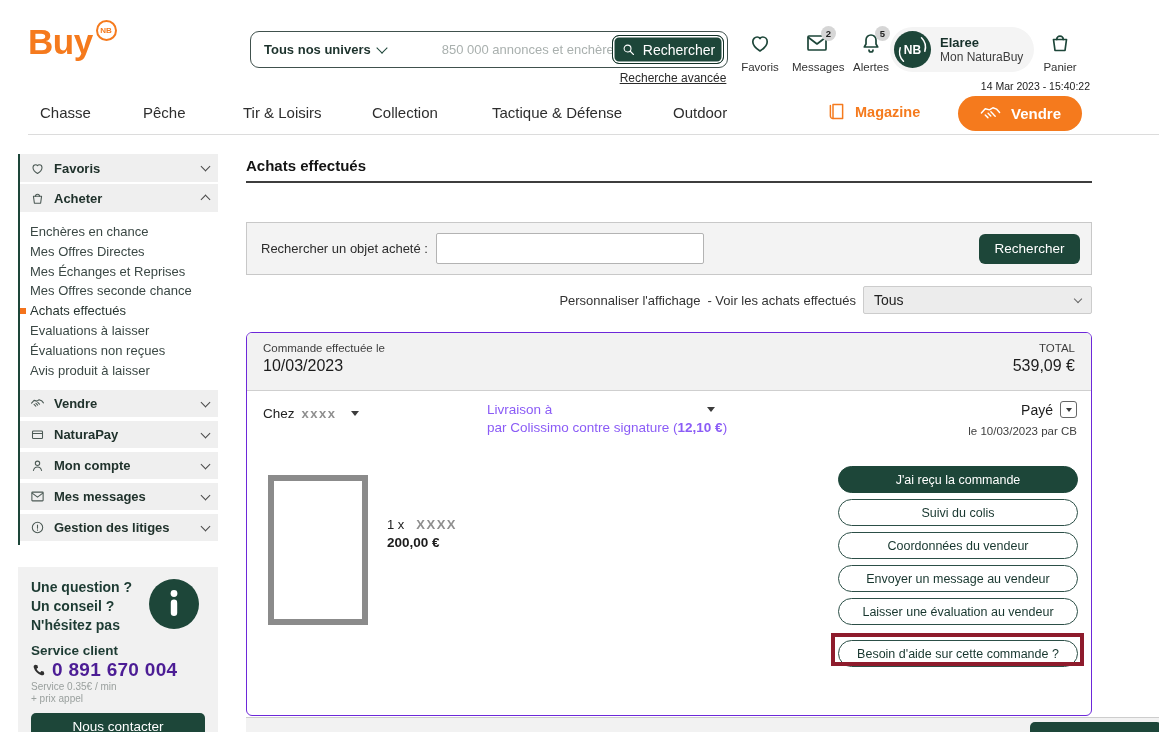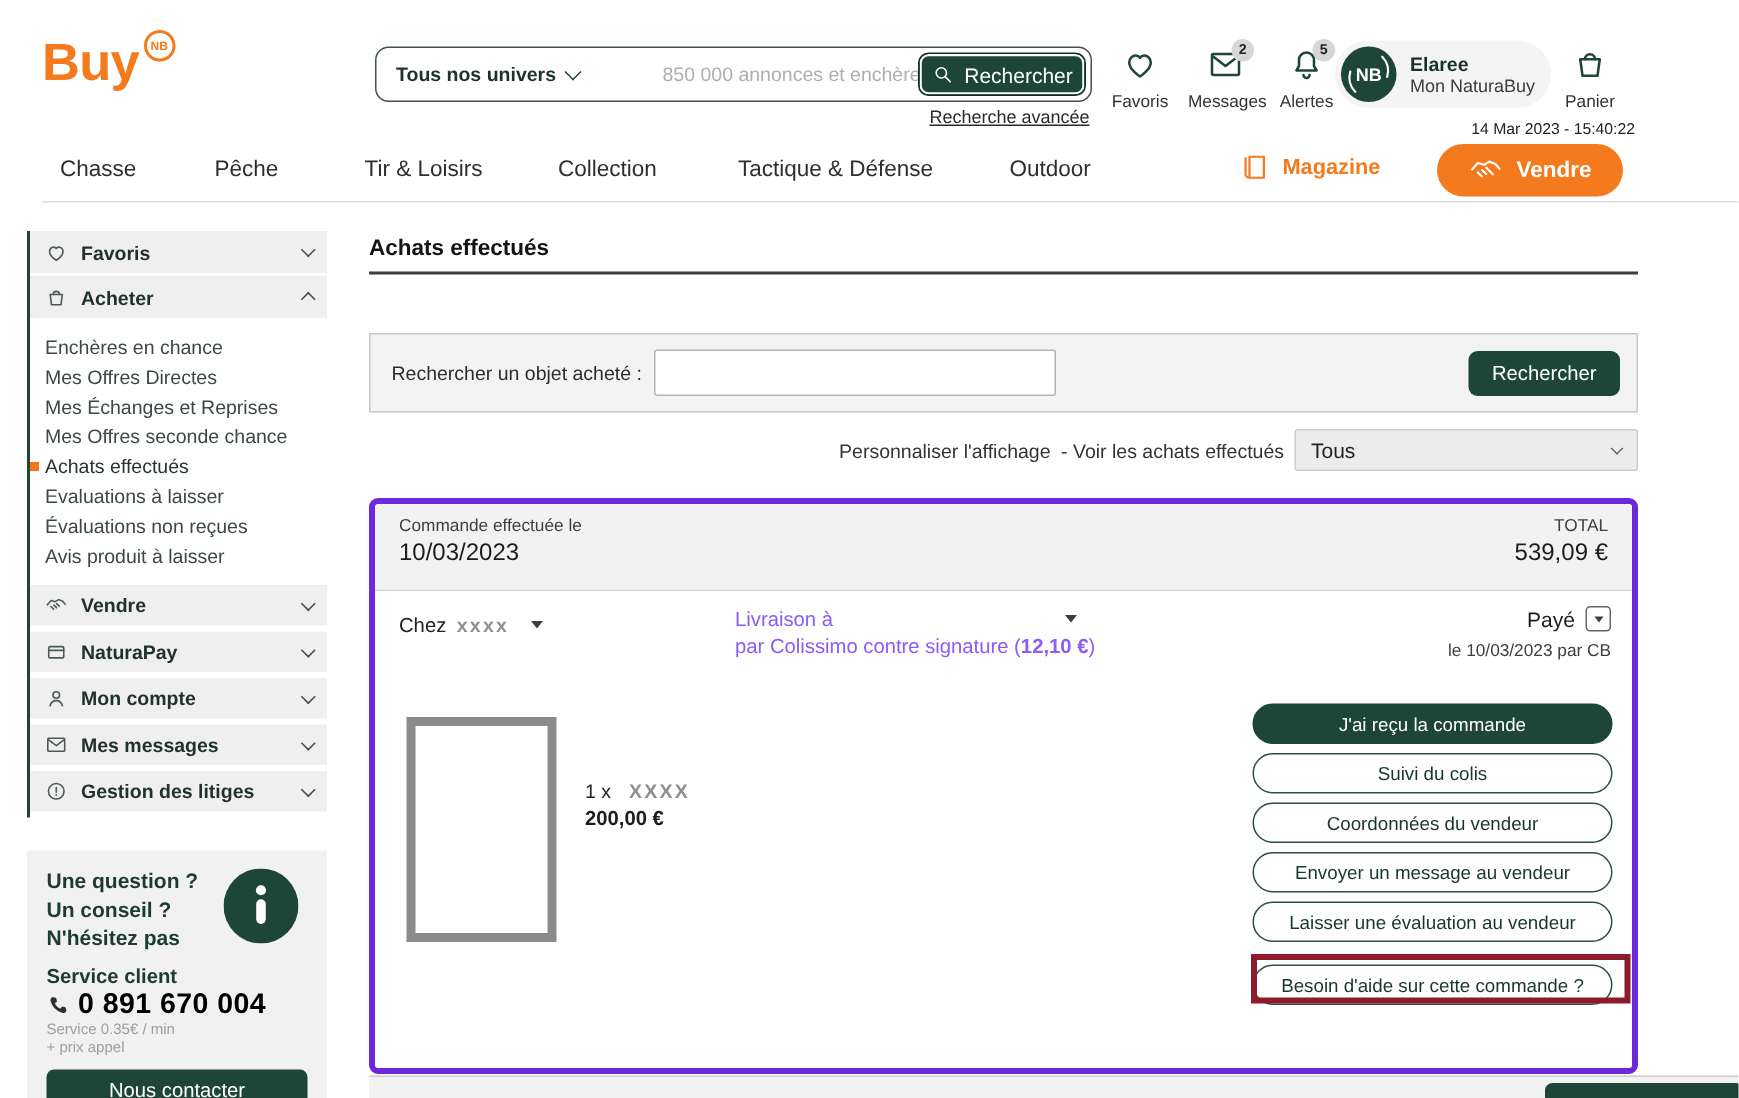--- a/index.html
+++ b/index.html
@@ -61,42 +61,42 @@
   .buy-list { padding:8px 0 10px 0; }
   .buy-item { line-height:19.8px; font-size:13px; color:#3b4845; padding-left:10px; cursor:pointer; white-space:nowrap; }
   .buy-item.active { padding-left:0; color:#273430; }
   .bullet { display:inline-block; width:6px; height:6px; background:#f4731c; margin-right:4px; vertical-align:1px; }
 
   .help-box { left:18px; top:567px; width:200px; height:165px; background:#f1f1f1; padding:11px 13px; }
   .help-q { font-size:14px; font-weight:bold; color:#1d3b33; line-height:19px; }
   .info-ic { position:absolute; right:19px; top:12px; }
   .svc-label { margin-top:8px; font-size:13.5px; font-weight:bold; color:#1d3b33; }
   .phone-row { display:flex; align-items:center; gap:6px; margin-top:1px; }
-  .phone-num { font-size:19px; font-weight:bold; color:#000000; letter-spacing:0.3px; }
+  .phone-num { font-size:19px; font-weight:bold; color:#4c1d95; letter-spacing:0.3px; }
   .rate { font-size:10px; color:#9aa09e; line-height:11.5px; }
   .contact-btn { margin-top:9px; width:100%; height:27px; background:#1d4639; color:#fff; font-size:13.5px; border:none; border-radius:5px;
     display:flex; align-items:center; justify-content:center; cursor:pointer; font-family:inherit; }
 
   
   .page-title { left:246px; top:157px; font-size:15px; font-weight:bold; color:#141414; }
   .title-line { left:246px; top:181px; width:846px; height:2px; background:#3d3d3d; }
 
   .order-search { left:246px; top:222px; width:846px; height:53px; background:#f3f3f3; border:1px solid #c8c8c8;
     display:flex; align-items:center; padding:0 11px 0 14px; }
   .os-label { font-size:13px; color:#2c2c2c; margin-right:8px; white-space:nowrap; }
   .os-input { width:268px; height:31px; border:1px solid #b3b3b3; border-radius:2px; background:#fff; font-family:inherit; font-size:13px; padding:0 8px; outline:none; }
   .os-btn { margin-left:auto; width:101px; height:30px; background:#1d4639; color:#fff; border:none; border-radius:6px; font-size:13.5px; cursor:pointer; font-family:inherit; }
 
   .display-row { left:246px; top:286px; width:846px; height:28px; display:flex; align-items:center; justify-content:flex-end; gap:7px; }
   .disp-text { font-size:13px; color:#333; }
   .filter-select { width:229px; height:28px; background:#ececec; border:1px solid #cccccc; border-radius:2px;
     display:flex; align-items:center; padding:0 24px 0 10px; font-size:14px; color:#222; position:relative; cursor:pointer; }
   .filter-select .chev { position:absolute; right:10px; border-color:#666; width:6px; height:6px; }
 
-  .order-card { left:246px; top:332px; width:846px; height:384px; border:4px solid #6d28d9; border-radius:6px; background:#fff; }
+  .order-card { left:246px; top:332px; width:846px; height:384px; border:1px solid #6d28d9; border-radius:6px; background:#fff; }
   .oc-header { height:58px; background:#f2f2f2; border-bottom:1px solid #cfcfcf; border-radius:5px 5px 0 0;
     display:flex; justify-content:space-between; padding:9px 16px; }
   .oc-h-small { font-size:11.5px; color:#3e3e3e; }
   .oc-h-big { font-size:16px; color:#1c1c1c; margin-top:3px; }
   .oc-right { text-align:right; }
   .oc-body { position:relative; height:324px; }
 
   .tri { display:inline-block; width:0; height:0; border-left:4.5px solid transparent; border-right:4.5px solid transparent; border-top:5.5px solid #3c3c3c; }
   .seller { left:16px; top:15px; display:flex; align-items:center; gap:7px; cursor:pointer; }
   .seller-prefix { font-size:13.5px; color:#222; }

